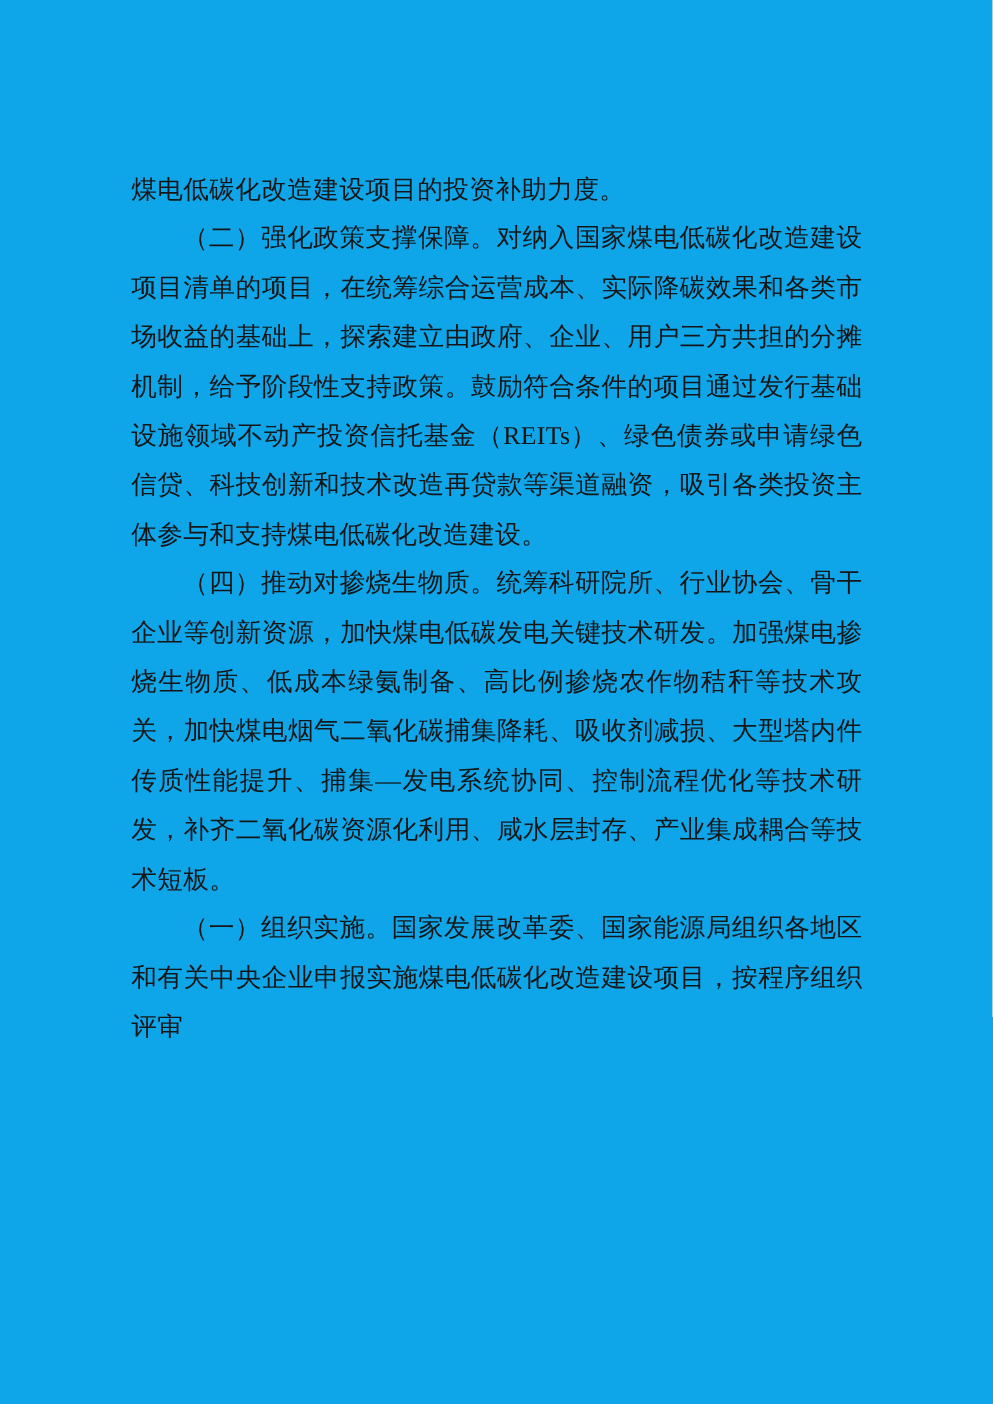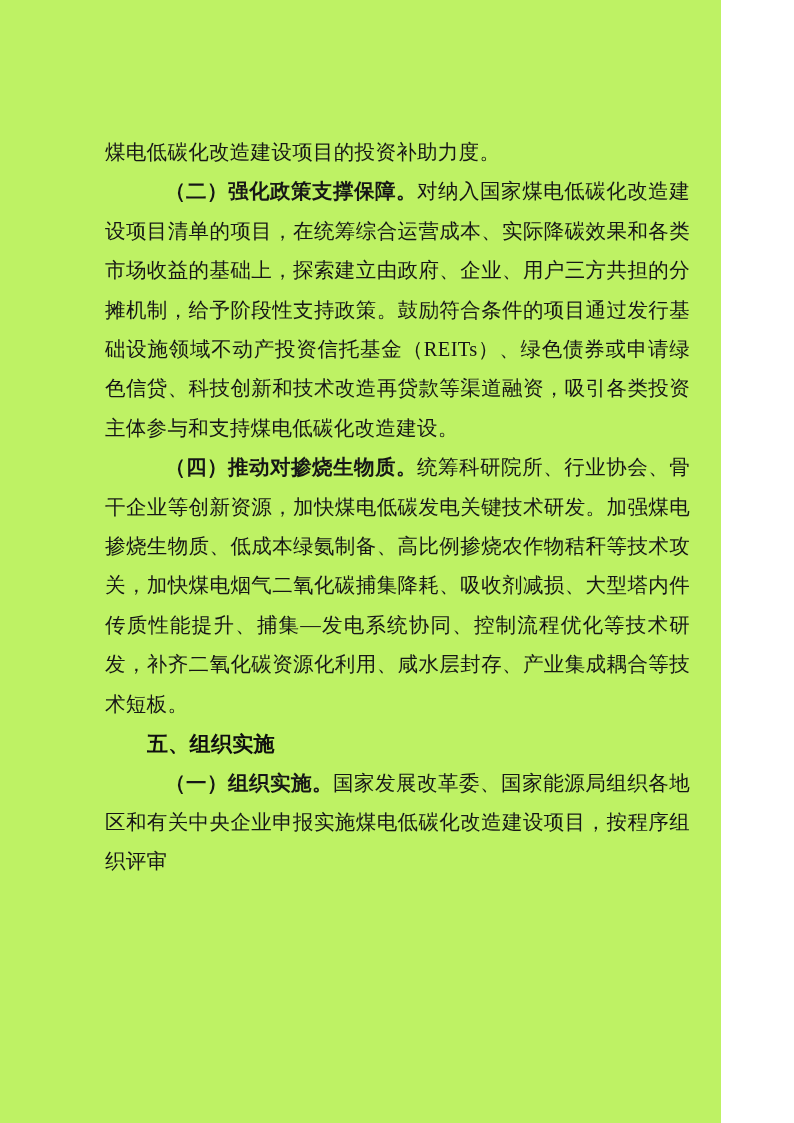--- a/index.html
+++ b/index.html
@@ -2,23 +2,23 @@
 <html><head>
 <meta charset="utf-8">
 <style>
   html, body {
     margin: 0;
     padding: 0;
     background: #ffffff;
   }
   .page {
     position: relative;
-    width: 721px;
+    width: 794px;
     height: 1123px;
-    background: #bef264;
+    background: #0ea5e9;
     overflow: hidden;
     font-family: "Liberation Serif", serif;
   }
   .content {
     position: absolute;
     left: 105px;
     top: 133px;
     width: 585px;
     color: #161616;
     font-size: 20.5px;
@@ -31,22 +31,21 @@
     margin: 0;
     padding: 0;
   }
   .para {
     text-indent: 2em;
   }
   .continuation {
     text-indent: 0;
   }
   .lead {
-    font-weight: bold;
-    margin-left: 19px;
+    font-weight: normal;
   }
   .section-heading {
     text-indent: 2em;
     font-family: "Liberation Sans", sans-serif;
     font-weight: bold;
     color: #0f0f0f;
     font-size: 21px;
   }
 </style>
 </head>
@@ -55,18 +54,17 @@
 <div class="page">
   <div class="content">
 
     <p class="continuation">煤电低碳化改造建设项目的投资补助力度。</p>
 
     <p class="para"><span class="lead">（二）强化政策支撑保障。</span><span>对纳入国家煤电低碳化改造建设项目清单的项目，在统筹综合运营成本、实际降碳效果和各类市场收益的基础上，探索建立由政府、企业、用户三方共担的分摊机制，给予阶段性支持政策。鼓励符合条件的项目通过发行基础设施领域不动产投资信托基金（REITs）、绿色债券或申请绿色信贷、科技创新和技术改造再贷款等渠道融资，吸引各类投资主体参与和支持煤电低碳化改造建设。</span></p>
 
 
     <p class="para"><span class="lead">（四）推动对掺烧生物质。</span><span>统筹科研院所、行业协会、骨干企业等创新资源，加快煤电低碳发电关键技术研发。加强煤电掺烧生物质、低成本绿氨制备、高比例掺烧农作物秸秆等技术攻关，加快煤电烟气二氧化碳捕集降耗、吸收剂减损、大型塔内件传质性能提升、捕集—发电系统协同、控制流程优化等技术研发，补齐二氧化碳资源化利用、咸水层封存、产业集成耦合等技术短板。</span></p>
 
-    <p class="section-heading">五、组织实施</p>
 
     <p class="para"><span class="lead">（一）组织实施。</span><span>国家发展改革委、国家能源局组织各地区和有关中央企业申报实施煤电低碳化改造建设项目，按程序组织评审</span></p>
 
   </div>
 </div>
 
 </body></html>

